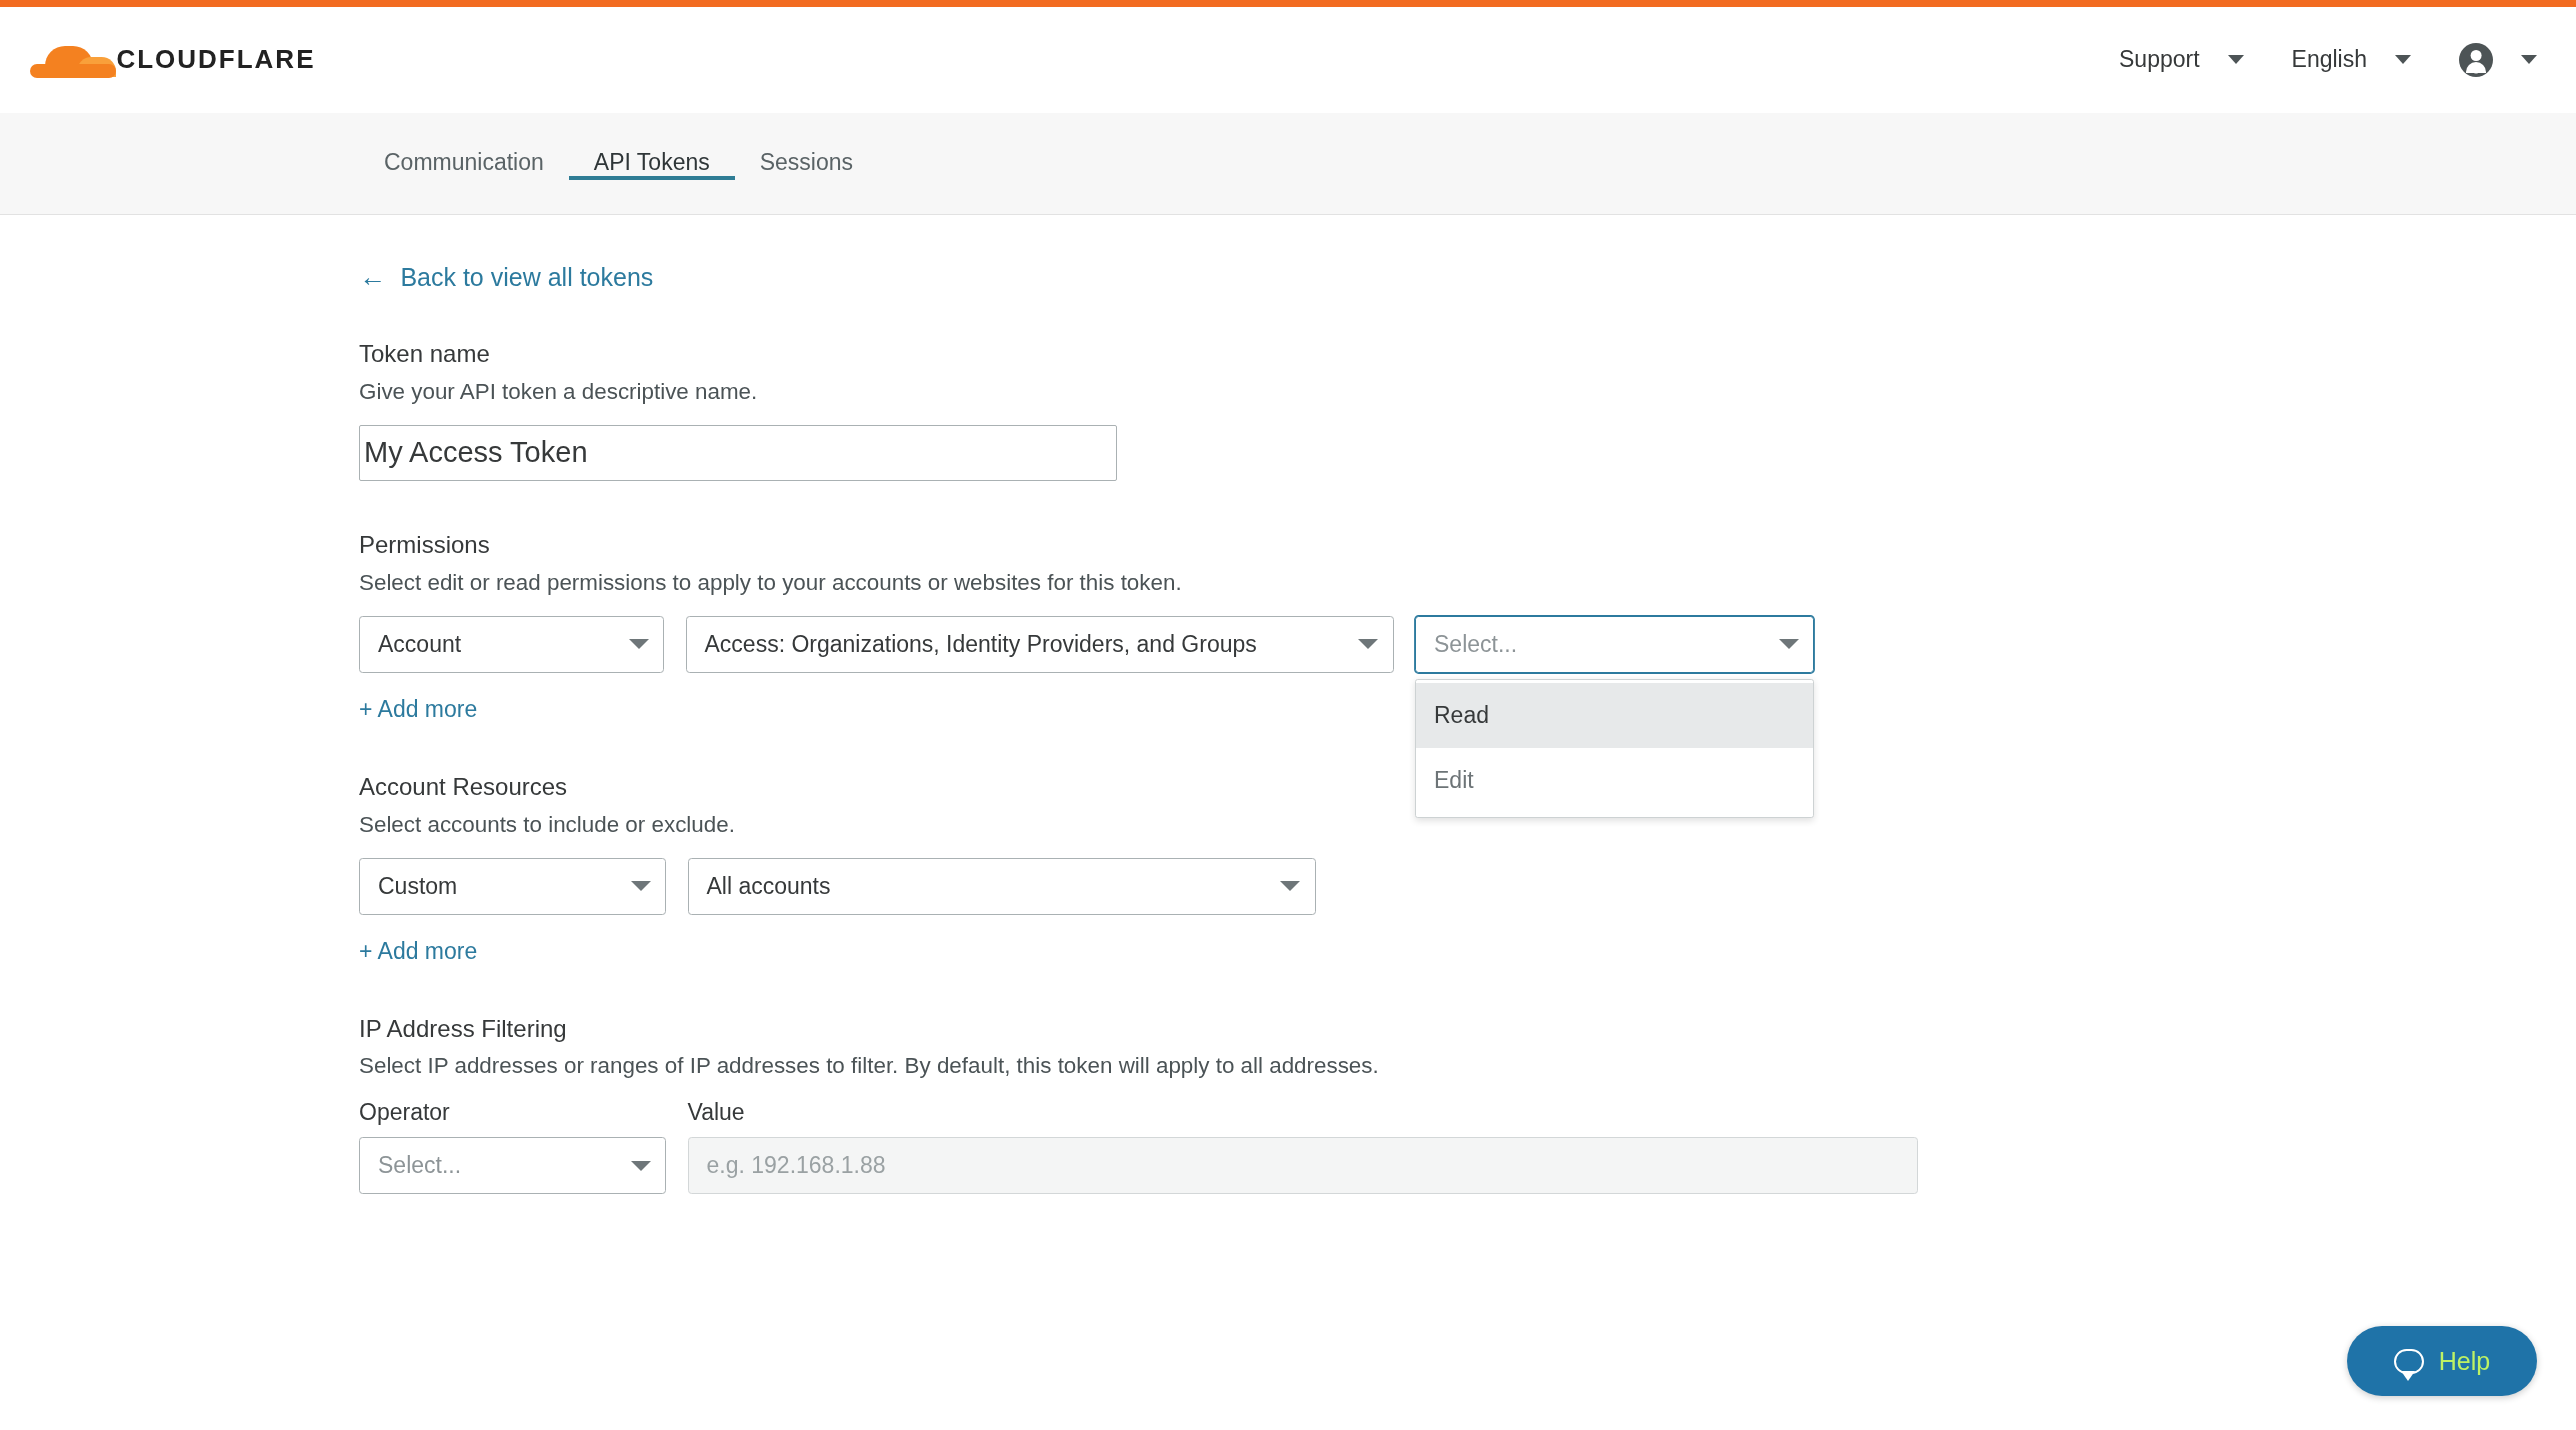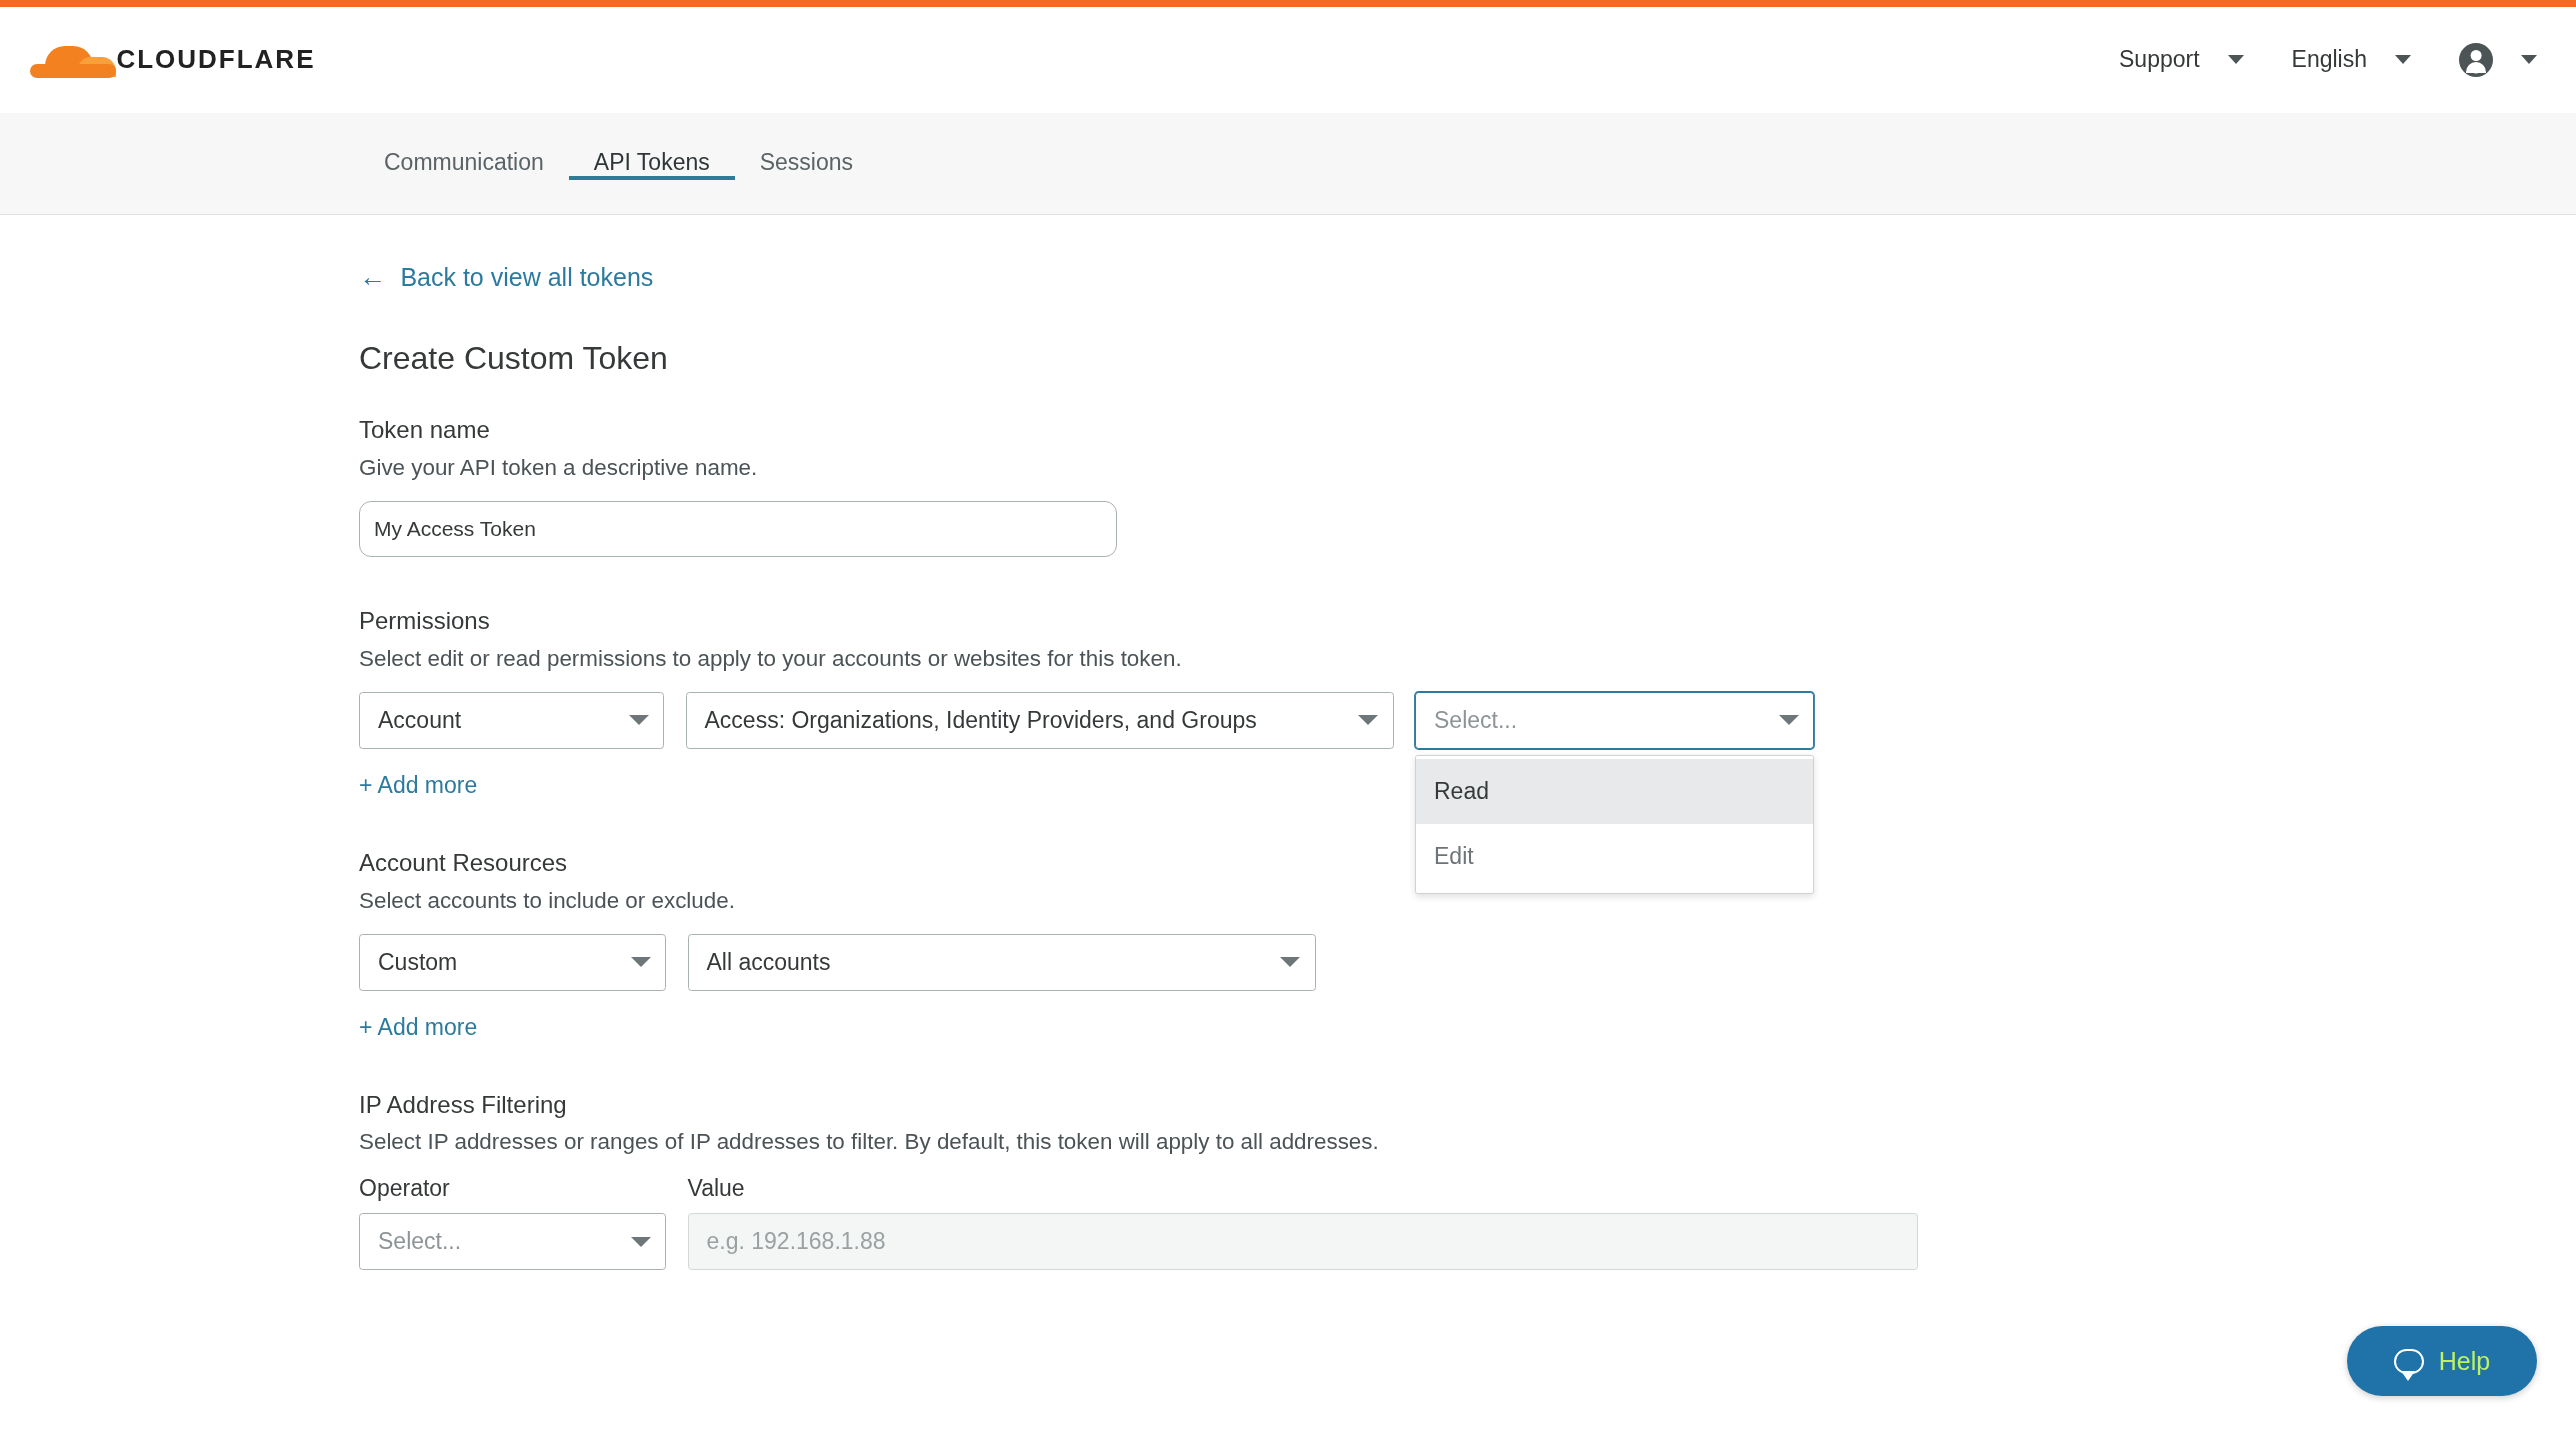--- a/index.html
+++ b/index.html
@@ -164,23 +164,23 @@
     color: #4b5356;
     margin-bottom: 20px;
   }
   .block { margin-bottom: 50px; }
 
   
   .text-input {
     width: 758px;
     height: 56px;
     border: 0.9px solid #aab1b3;
-    border-radius: 12px;
-    padding: 0 14px;
-    font-size: 21px;
+    border-radius: 2px;
+    padding: 0 4px;
+    font-size: 29px;
     color: #36393a;
     background: #ffffff;
     font-family: "Liberation Sans", sans-serif;
   }
   .ip-input {
     width: 1230px;
     height: 57px;
     border: 0.9px solid #d3d7d8;
     border-radius: 3.6px;
     background: #f4f5f5;
@@ -342,21 +342,20 @@
   <div class="tab">Sessions</div>
 </div>
 
 <div class="main">
 
   <div class="back-link">
     <span class="arrow-left">←</span>
     <span>Back to view all tokens</span>
   </div>
 
-  <h1 class="page-title">Create Custom Token</h1>
 
   <div class="block">
     <div class="section-title">Token name</div>
     <div class="section-desc">Give your API token a descriptive name.</div>
     <input class="text-input" type="text" value="My Access Token" style="">
   </div>
 
   <div class="block">
     <div class="section-title">Permissions</div>
     <div class="section-desc">Select edit or read permissions to apply to your accounts or websites for this token.</div>

